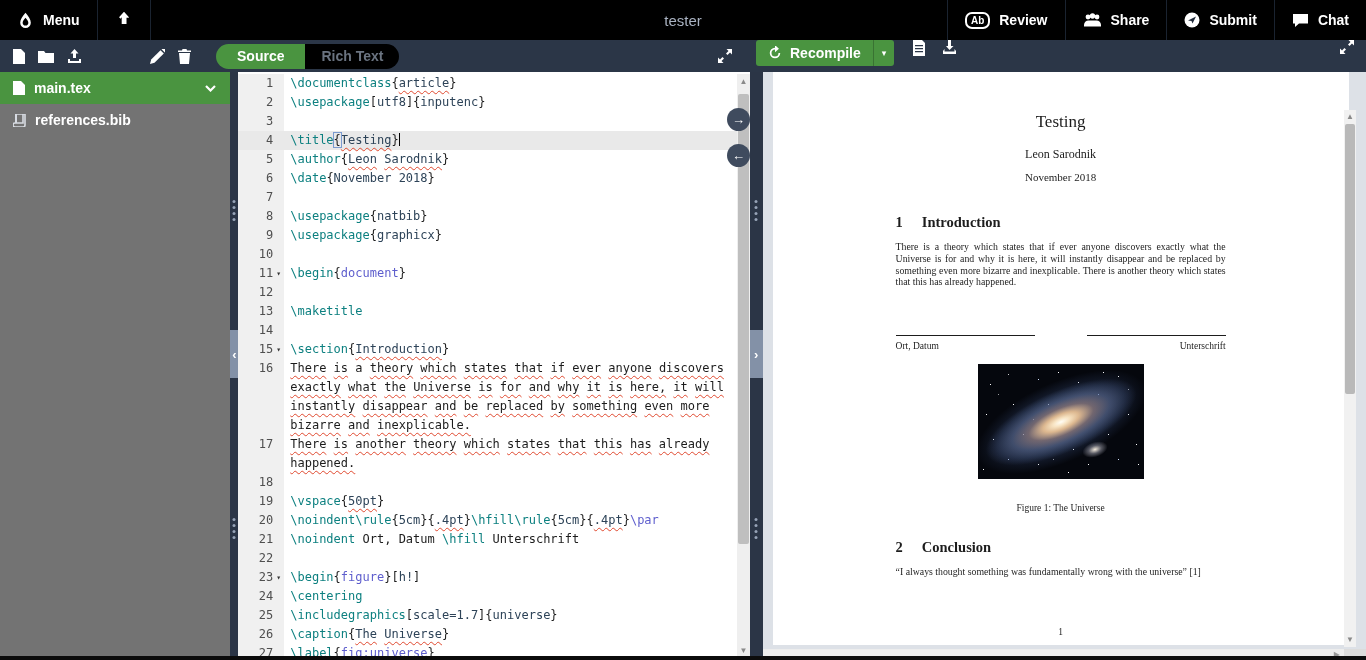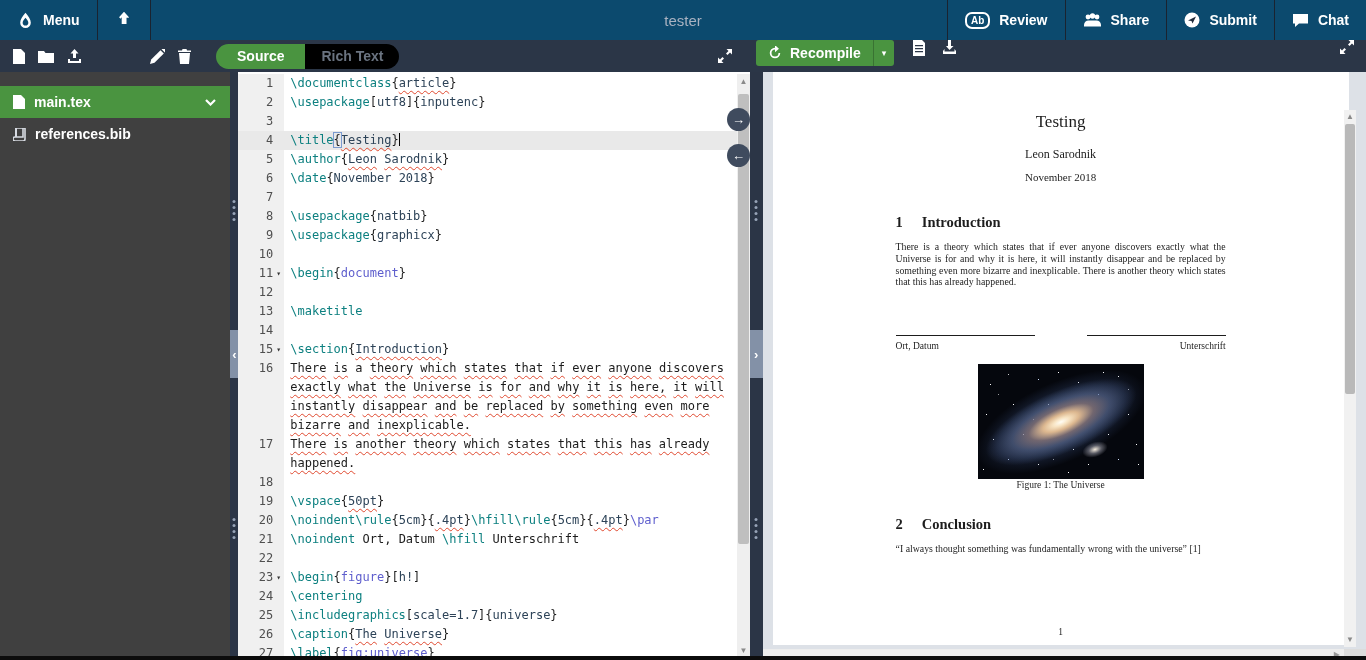--- a/index.html
+++ b/index.html
@@ -1,20 +1,20 @@
 <!DOCTYPE html>
 <html><head>
 <meta charset="utf-8">
 <style>
   *{margin:0;padding:0;box-sizing:border-box}
   html,body{width:1366px;height:660px;overflow:hidden}
   .app{position:relative;width:1366px;height:660px;display:flex;flex-direction:column;font-family:"Liberation Sans",sans-serif;background:#fff}
 
   
-  .hdr{height:40px;background:#0c4a6e;display:flex;align-items:center;position:relative;flex:0 0 40px;color:#fff}
+  .hdr{height:40px;background:#000000;display:flex;align-items:center;position:relative;flex:0 0 40px;color:#fff}
   .hdr-left{display:flex;height:100%}
   .hdr-btn,.menu-btn{display:flex;align-items:center;gap:9px;padding:0 17px;height:100%;font-size:14px;font-weight:600;color:#fff;cursor:pointer}
   .menu-btn{border-right:1px solid #1a2330}
   .pub-btn{display:flex;align-items:center;padding:0 19px;height:100%;border-right:1px solid #1a2330;cursor:pointer}
   .hdr-title{position:absolute;left:0;right:0;top:0;height:40px;display:flex;align-items:center;justify-content:center;color:#a9b2c1;font-size:15px;pointer-events:none}
   .hdr-actions{margin-left:auto;display:flex;height:100%;position:relative;z-index:2}
   .hdr-actions .hdr-btn{border-left:1px solid #1a2330}
   .rv-badge{border:2px solid #fff;border-radius:7px;padding:0 4px;font-size:10px;font-weight:700;line-height:13px}
 
   
@@ -33,21 +33,21 @@
   .recompile{display:flex;align-items:stretch;height:26px;margin-left:8px;border-radius:3px;overflow:hidden;background:#4a9440;color:#fff;cursor:pointer}
   .rc-main{display:flex;align-items:center;gap:8px;padding:0 12px;font-size:14px;font-weight:700}
   .rc-caret{display:flex;align-items:center;padding:0 8px;border-left:1px solid rgba(0,0,0,.22);font-size:9px}
   .tb-pdf .doc-ic{margin-left:18px}
   .tb-pdf .dl-ic{margin-left:16px}
   .pdf-expand{margin-left:auto;margin-right:12px}
 
   
   .content{flex:1;display:flex;position:relative;height:584px}
 
-  .sidebar{width:236px;background:#404040;padding-top:14px;color:#fff}
+  .sidebar{width:236px;background:#737373;padding-top:0;color:#fff}
   .f-row{height:32px;display:flex;align-items:center;gap:9px;padding:0 0 0 13px;font-size:14px;font-weight:600;cursor:pointer}
   .f-row.sel{background:#4a9440}
   .f-row .chev{margin-left:auto;margin-right:14px}
 
   .vdiv{position:relative;background:#2b3546}
   .vdiv.l{width:8px}
   .vdiv.r{width:13px}
   .grip{position:absolute;left:50%;transform:translateX(-50%)}
   .grip i{display:block;width:3px;height:3px;border-radius:50%;background:#97a3b7;margin:3px auto}
   .grip.t{top:125px}.grip.b{top:443px}
@@ -89,21 +89,21 @@
   .sig-col{width:139px}
   .sig-line{border-top:1px solid #1d1d1d}
   .sig-lab{font-size:9.5px;margin-top:5px}
   .sig-col.r .sig-lab{text-align:right}
   .p-fig{margin:13px auto 0;width:166px}
   .galaxy{position:relative;width:166px;height:115px;background:#05070d;overflow:hidden}
   .g-halo{position:absolute;left:50%;top:50%;width:220px;height:170px;margin:-85px 0 0 -110px;transform:rotate(-24deg);background:radial-gradient(ellipse 46% 26% at 50% 50%,rgba(130,160,210,.55) 0%,rgba(100,130,185,.35) 45%,rgba(70,95,150,.18) 70%,transparent 90%);border-radius:50%}
   .g-disk{position:absolute;left:50%;top:50%;width:190px;height:150px;margin:-75px 0 0 -95px;transform:rotate(-24deg);background:radial-gradient(ellipse 46% 22% at 50% 50%,#fffdf5 0%,#f7e3c2 10%,#dcb78f 22%,rgba(150,125,125,.65) 40%,rgba(95,110,150,.5) 60%,rgba(75,95,140,.28) 78%,transparent 93%);border-radius:50%}
   .g-comp{position:absolute;left:104px;top:78px;width:26px;height:15px;border-radius:50%;transform:rotate(-18deg);background:radial-gradient(closest-side,rgba(255,246,232,.95),rgba(210,210,225,.4),transparent)}
   .g-stars{position:absolute;left:0;top:0;width:1px;height:1px;background:transparent;box-shadow:12px 20px #fff,30px 10px rgba(255,255,255,.8),45px 70px #fff,60px 15px #cfe0ff,80px 8px #fff,100px 18px #fff,120px 30px #cfe0ff,140px 12px #fff,150px 50px #fff,158px 80px #fff,140px 95px #cfe0ff,110px 100px #fff,90px 108px #fff,60px 100px #fff,30px 95px #cfe0ff,15px 75px #fff,8px 50px #fff,70px 40px #fff,130px 70px #fff,35px 40px #fff,95px 85px #fff,55px 55px rgba(255,255,255,.7),20px 30px rgba(255,255,255,.6),150px 25px rgba(255,255,255,.7),75px 95px rgba(255,255,255,.6),125px 8px #fff,160px 100px #fff,5px 105px #fff}
-  .p-cap{margin-top:1px;text-align:center;font-size:9.5px}
+  .p-cap{margin-top:24px;text-align:center;font-size:9.5px}
   .p-quote{margin:10px 123px 0;font-size:9.8px}
   .p-num{position:absolute;bottom:8px;left:0;right:0;text-align:center;font-size:9.5px}
 
   .pdf-sb{top:38px;right:10px;bottom:13px;width:12px;background:#f1f1f1}
   .pdf-sb .sb-thumb{top:14px;height:270px;background:#b9b9b9}
   .pdf-hscroll{position:absolute;left:0;right:0;bottom:0;height:11px;background:#ededed}
   .h-arrow{position:absolute;right:26px;top:0;color:#999;font-size:8px;line-height:11px;cursor:pointer}
   .h-corner{position:absolute;right:0;top:0;width:22px;height:11px;background:#dcdcdc}
 
   

